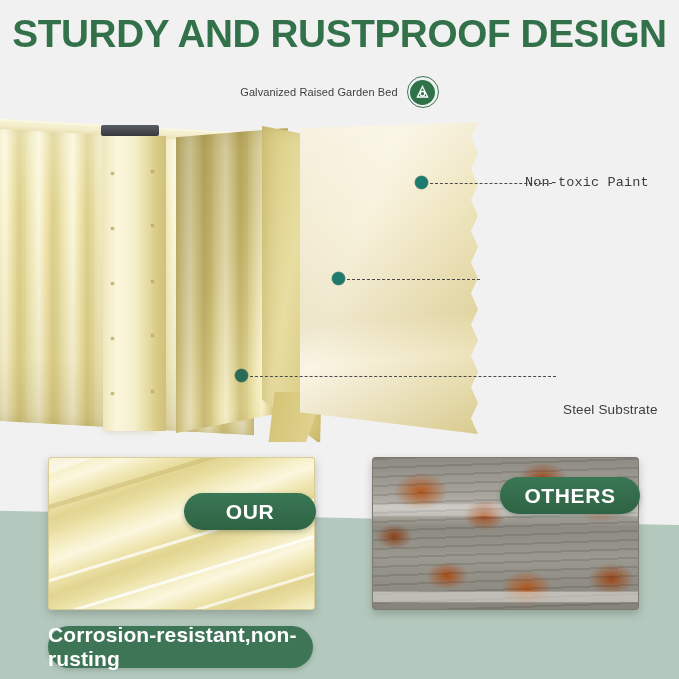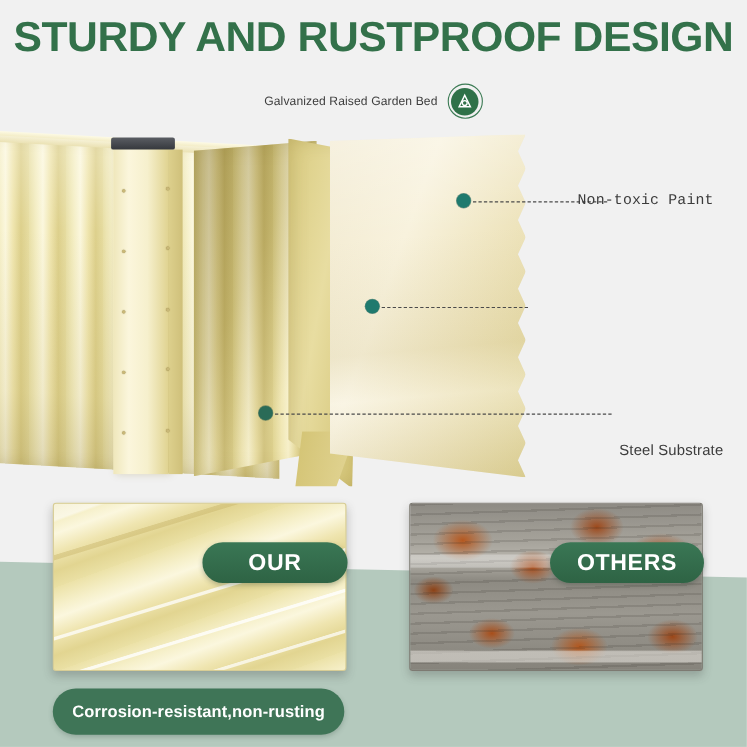--- a/index.html
+++ b/index.html
@@ -218,26 +218,26 @@
   .badge{
     position:absolute;height:37px;border-radius:19px;
     background:linear-gradient(180deg,#3a7755,#2e6344);
     color:#ffffff;font-weight:bold;font-size:21px;
     display:flex;align-items:center;justify-content:center;
     letter-spacing:.6px;
     box-shadow:0 2px 5px rgba(40,60,48,.3);
     margin-top:35px;
   }
   .badge-our{left:184px;top:458px;width:132px;}
-  .badge-others{left:500px;top:458px;width:140px;}
+  .badge-others{left:500px;top:442px;width:140px;}
 
   .pill{
     position:absolute;height:42px;border-radius:21px;
     background:#3f7557;
-    color:#ffffff;font-weight:bold;font-size:15px;
+    color:#ffffff;font-weight:bold;font-size:21px;
     display:flex;align-items:center;justify-content:center;
     box-shadow:0 2px 5px rgba(45,70,55,.25);
     letter-spacing:.1px;
   }
   .pill-our{left:48px;top:626px;width:265px;}
   .pill-others{left:372px;top:626px;width:265px;}
 </style>
 </head>
 <body>
 

